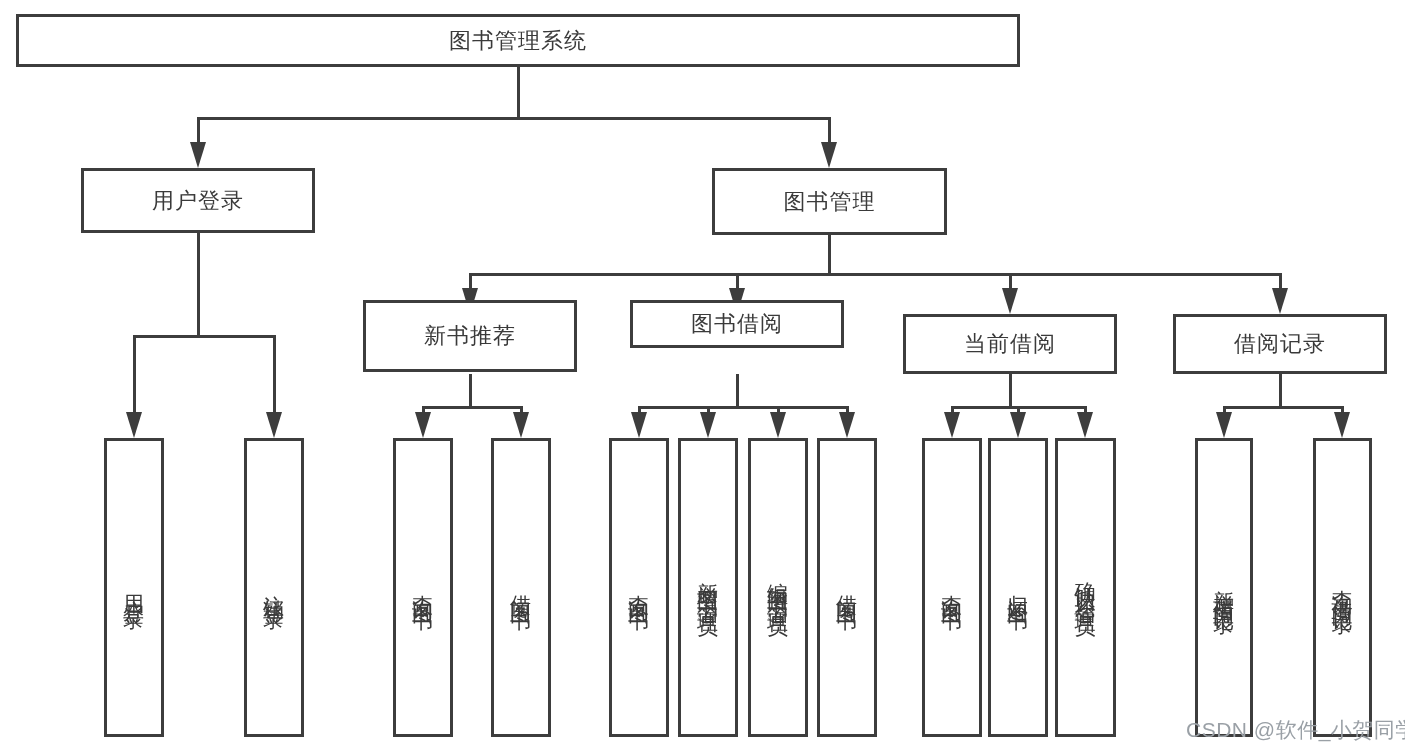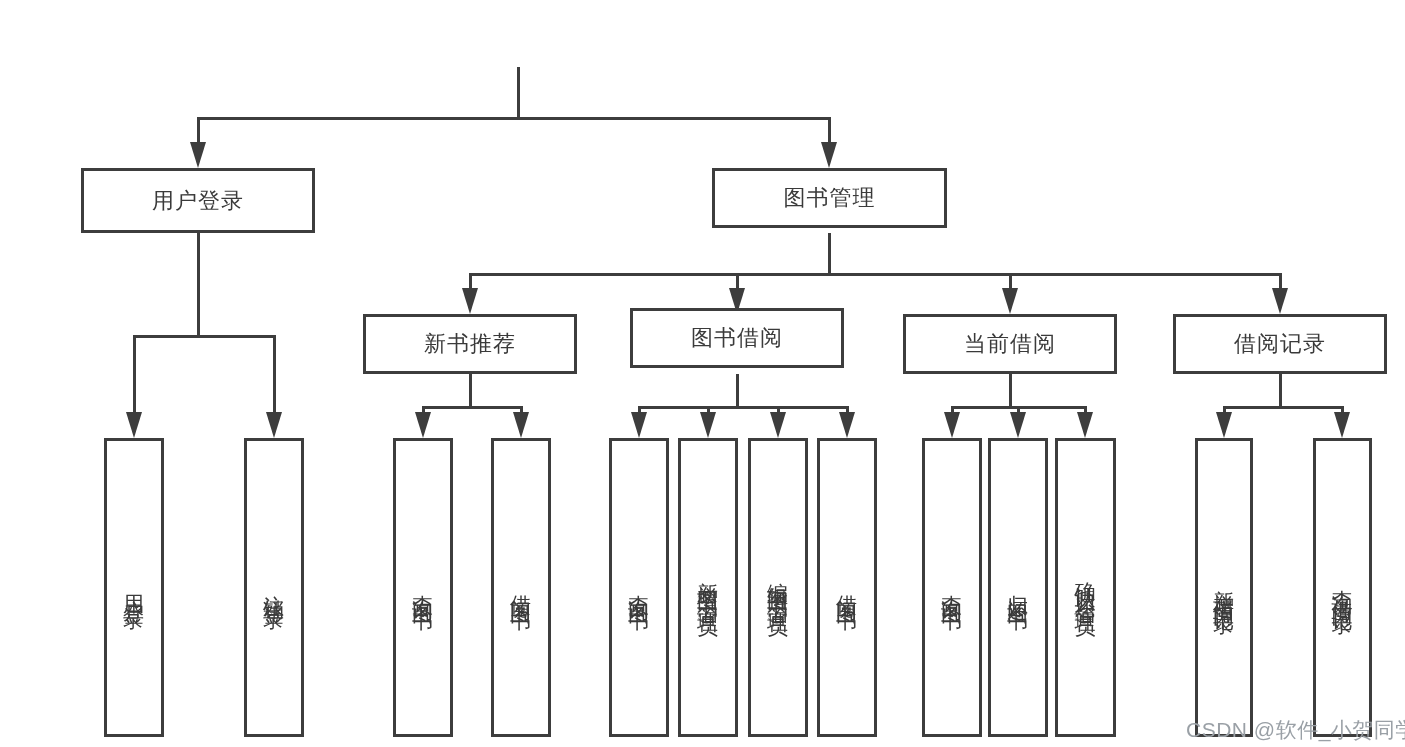--- a/index.html
+++ b/index.html
@@ -38,51 +38,52 @@
   .watermark{
     position:absolute;left:1186px;top:716px;font-size:21px;
     color:var(--watermark);letter-spacing:0.5px;white-space:nowrap;z-index:5;
   }
 </style>
 </head>
 <body>
 
 <div class="canvas">
 
+  <div class="node" style="left:16px;top:14px;width:1004px;height:53px">图书管理系统</div>
 
   <div class="v" style="left:517px;top:67px;height:53px"></div>
   <div class="h" style="left:197px;top:117px;width:634px"></div>
   <div class="v" style="left:197px;top:117px;height:28px"></div>
   <div class="arrow" style="left:190px;top:142px"></div>
   <div class="v" style="left:828px;top:117px;height:28px"></div>
   <div class="arrow" style="left:821px;top:142px"></div>
 
   <div class="node" style="left:81px;top:168px;width:234px;height:65px">用户登录</div>
-  <div class="node" style="left:712px;top:168px;width:235px;height:60px">图书管理</div>
+  <div class="node" style="left:712px;top:168px;width:235px;height:67px">图书管理</div>
 
   <div class="v" style="left:197px;top:233px;height:105px"></div>
   <div class="h" style="left:133px;top:335px;width:143px"></div>
   <div class="v" style="left:133px;top:335px;height:80px"></div>
   <div class="arrow" style="left:126px;top:412px"></div>
   <div class="v" style="left:273px;top:335px;height:80px"></div>
   <div class="arrow" style="left:266px;top:412px"></div>
 
   <div class="v" style="left:828px;top:233px;height:43px"></div>
   <div class="h" style="left:469px;top:273px;width:812px"></div>
   <div class="v" style="left:469px;top:273px;height:18px"></div>
   <div class="arrow" style="left:462px;top:288px"></div>
   <div class="v" style="left:736px;top:273px;height:18px"></div>
   <div class="arrow" style="left:729px;top:288px"></div>
   <div class="v" style="left:1009px;top:273px;height:18px"></div>
   <div class="arrow" style="left:1002px;top:288px"></div>
   <div class="v" style="left:1279px;top:273px;height:18px"></div>
   <div class="arrow" style="left:1272px;top:288px"></div>
 
-  <div class="node" style="left:363px;top:314px;width:214px;height:60px">新书推荐</div>
-  <div class="node" style="left:630px;top:308px;width:214px;height:60px">图书借阅</div>
+  <div class="node" style="left:363px;top:300px;width:214px;height:72px">新书推荐</div>
+  <div class="node" style="left:630px;top:300px;width:214px;height:48px">图书借阅</div>
   <div class="node" style="left:1173px;top:314px;width:214px;height:60px">借阅记录</div>
   <div class="node" style="left:903px;top:314px;width:214px;height:60px">当前借阅</div>
 
   <div class="v" style="left:469px;top:374px;height:35px"></div>
   <div class="h" style="left:422px;top:406px;width:101px"></div>
   <div class="v" style="left:422px;top:406px;height:9px"></div>
   <div class="arrow" style="left:415px;top:412px"></div>
   <div class="v" style="left:520px;top:406px;height:9px"></div>
   <div class="arrow" style="left:513px;top:412px"></div>
 

